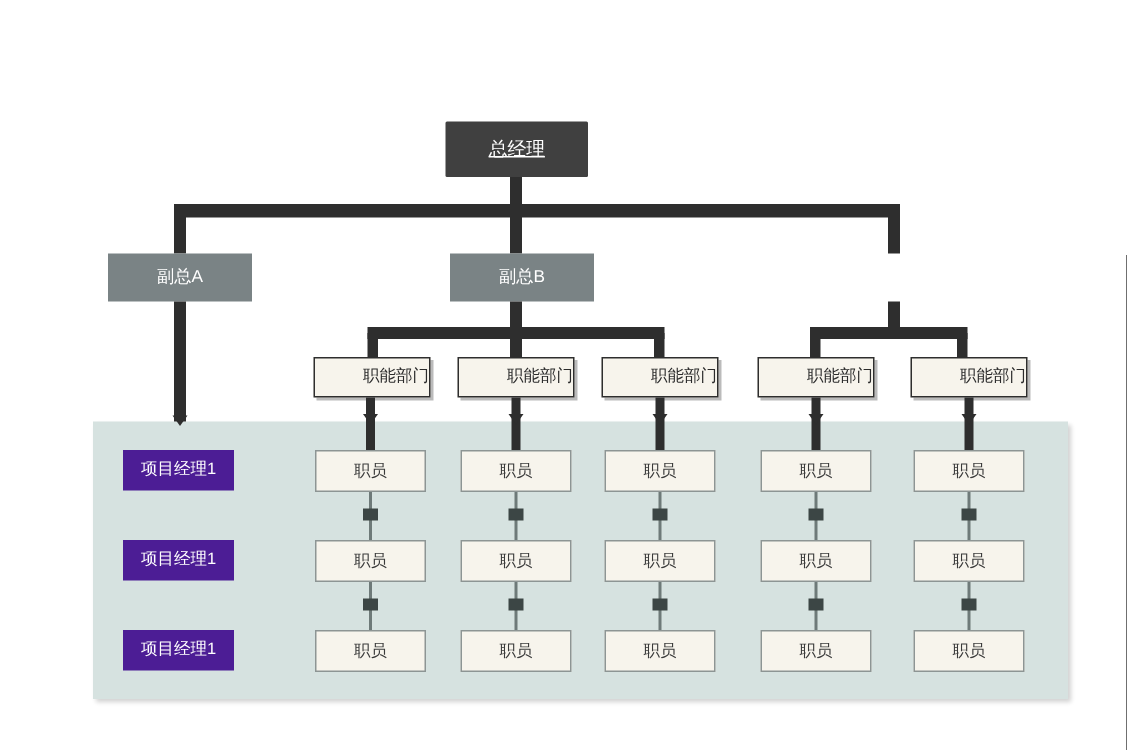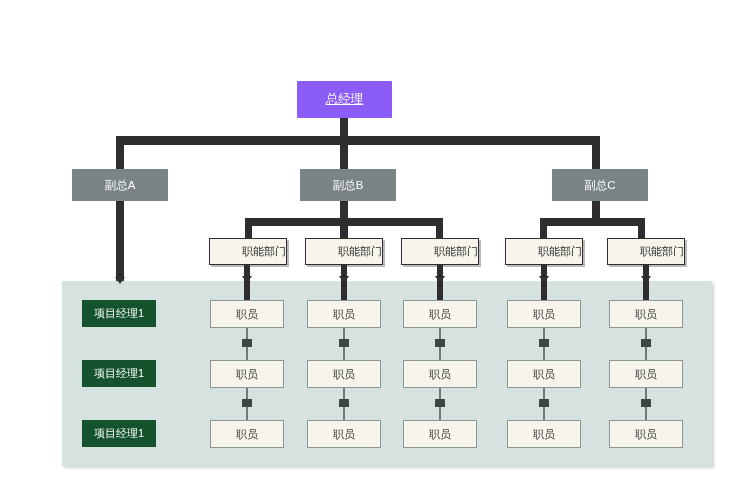--- a/index.html
+++ b/index.html
@@ -3,26 +3,26 @@
 <meta charset="utf-8">
 <style>
   html,body{margin:0;padding:0;background:#000;}
   body{font-family:"Liberation Sans","DejaVu Sans",sans-serif;}
   #stage{position:relative;width:751px;height:500px;background:#ffffff;overflow:hidden;}
 
   
   .node{position:absolute;box-sizing:border-box;display:flex;align-items:center;
         justify-content:center;text-align:center;line-height:1.1;}
 
-  .node-gm{background:#8b5cf6;color:#ffffff;font-size:12.5px;border-radius:1px;text-decoration:underline;}
+  .node-gm{background:#404040;color:#ffffff;font-size:12.5px;border-radius:1px;text-decoration:underline;}
   .node-vp{background:#7a8385;color:#ffffff;font-size:11.5px;}
   .node-dept{background:#f7f4ec;color:#2b2b2b;font-size:11px;
              border:1.6px solid #2e2e2e;box-shadow:2px 2px 0 rgba(60,60,60,.35);justify-content:flex-end;}
   .node-staff{background:#f7f4ec;color:#3a3a3a;font-size:11px;border:1px solid #8d9594;}
-  .node-pm{background:#14532d;color:#ffffff;font-size:11px;}
+  .node-pm{background:#4c1d95;color:#ffffff;font-size:11px;}
 
   
   .conn{position:absolute;background:#2e2e2e;}
   .conn-thick{background:#2e2e2e;}
   .conn-thin{background:#6e7a79;}
 
   .arrow-down{position:absolute;width:0;height:0;
       border-left:5px solid transparent;border-right:5px solid transparent;
       border-top:7px solid #2e2e2e;}
 
@@ -49,23 +49,20 @@
 
   <div class="conn conn-thick" style="left:116px;top:140px;width:8px;height:29px;"></div>
   <div class="conn conn-thick" style="left:340px;top:140px;width:8px;height:29px;"></div>
   <div class="conn conn-thick" style="left:592px;top:140px;width:8px;height:29px;"></div>
 
   <div class="node node-vp" style="left:300px;top:169px;width:96px;height:32px;">
     <span>副总B</span>
   </div>
   <div class="node node-vp" style="left:72px;top:169px;width:96px;height:32px;">
     <span>副总A</span>
-  </div>
-  <div class="node node-vp" style="left:552px;top:169px;width:96px;height:32px;">
-    <span>副总C</span>
   </div>
 
   <div class="conn conn-thick" style="left:116px;top:201px;width:8px;height:80px;"></div>
   <div class="arrow-down" style="left:115px;top:277px;"></div>
 
   <div class="conn conn-thick" style="left:340px;top:201px;width:8px;height:21px;"></div>
   <div class="conn conn-thick" style="left:245px;top:218px;width:198px;height:8px;"></div>
   <div class="conn conn-thick" style="left:245px;top:222px;width:7px;height:17px;"></div>
   <div class="conn conn-thick" style="left:340px;top:222px;width:8px;height:17px;"></div>
   <div class="conn conn-thick" style="left:436px;top:222px;width:7px;height:17px;"></div>

